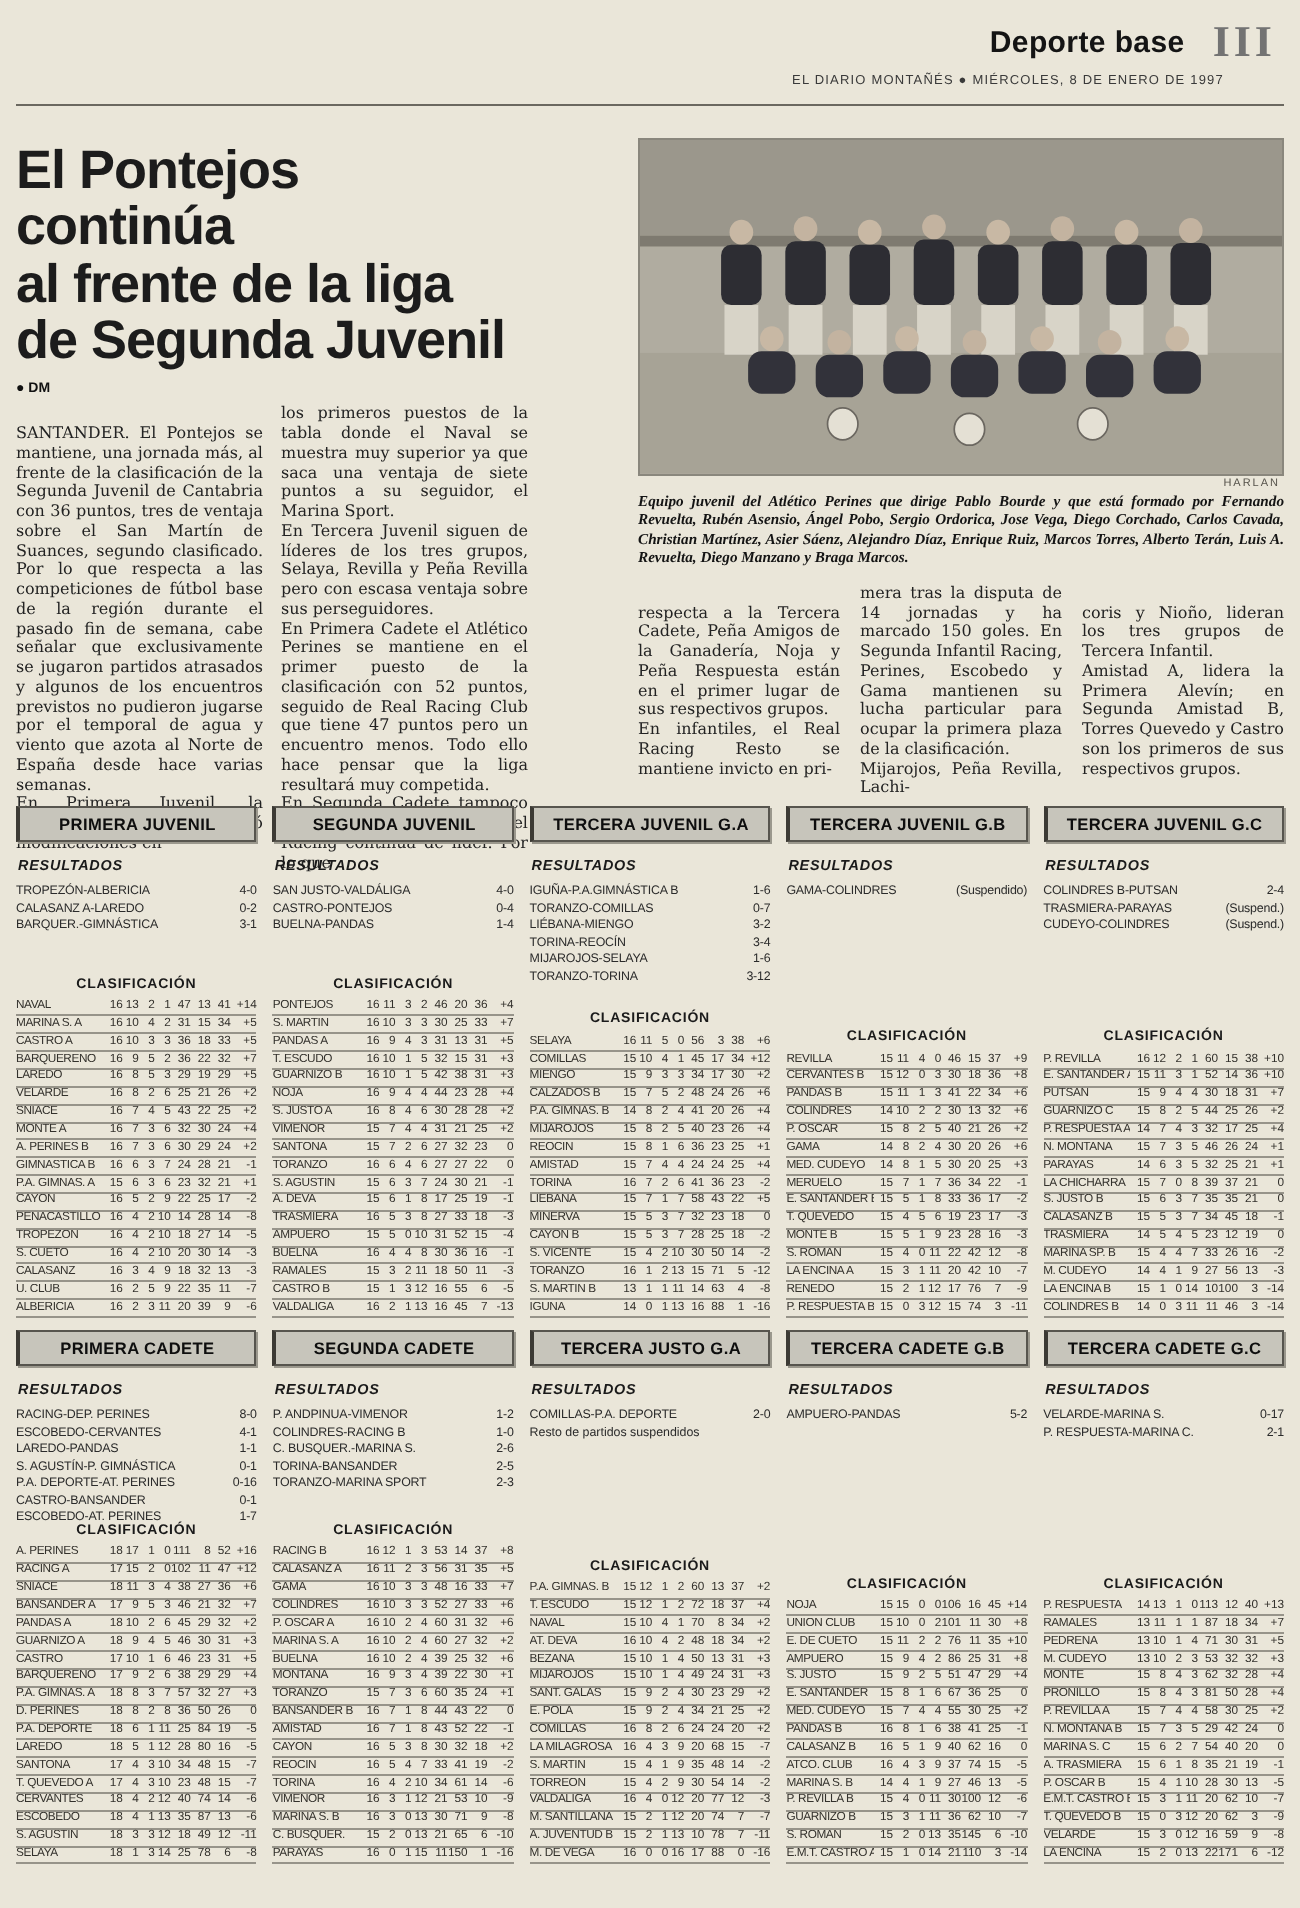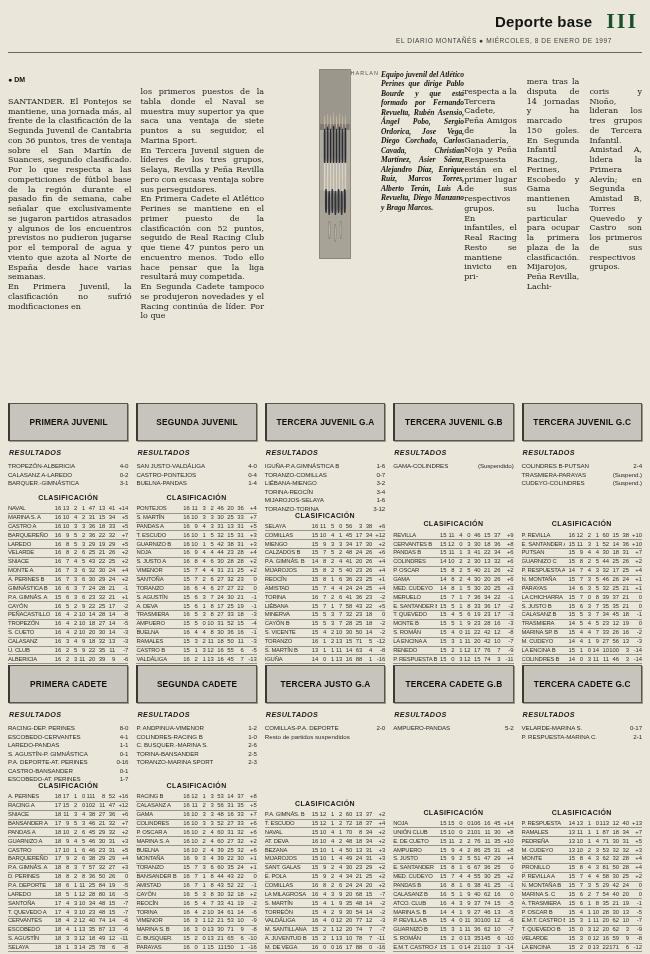--- a/index.html
+++ b/index.html
@@ -6,48 +6,48 @@
   body{
     width:650px;height:954px;overflow:hidden;position:relative;
     background:#eae6d9;
     font-family:"Liberation Sans",sans-serif;color:#1c1c1c;
   }
   .page{position:absolute;inset:0;padding:4px 8px 2px 8px;box-sizing:border-box;}
   
   .masthead{height:48px;position:relative;border-bottom:1px solid #6b6860;margin-bottom:16px;}
   .mast-right{position:absolute;right:4px;top:8px;display:flex;align-items:flex-end;gap:14px;}
   .mast-section{font-size:15px;font-weight:bold;letter-spacing:.2px;color:#141414;}
-  .mast-page{font-family:"Liberation Serif",serif;font-size:22px;font-weight:bold;letter-spacing:2px;line-height:.8;color:#14532d;}
+  .mast-page{font-family:"Liberation Serif",serif;font-size:22px;font-weight:bold;letter-spacing:2px;line-height:.8;color:#737373;}
   .dateline{position:absolute;right:30px;top:33px;font-size:6.5px;letter-spacing:.6px;color:#3a3a3a;}
   
   .topzone{display:flex;gap:10px;height:330px;}
   .leftcol{width:256px;flex:0 0 256px;display:flex;flex-direction:column;}
   .headline{font-size:27px;line-height:1.05;font-weight:bold;letter-spacing:-.5px;margin-top:2px;}
   .subhead{font-family:"Liberation Serif",serif;font-size:16.5px;line-height:1.12;margin-top:10px;color:#222;}
   .byline{font-size:7px;font-weight:bold;margin:7px 0 4px 0;color:#111;}
   .artcols{flex:1;column-count:2;column-gap:9px;
     font-family:"DejaVu Serif","Liberation Serif",serif;font-size:8px;line-height:1.22;
     text-align:justify;white-space:pre-line;color:#222;}
-  .rightcol{flex:1;display:flex;flex-direction:row;margin-left:45px;}
+  .rightcol{flex:1;display:flex;flex-direction:column;margin-left:45px;}
   .photo{height:188px;border:1px solid #8a877d;background:#b3afa3;}
   .photo svg{display:block;width:100%;height:100%;}
   .credit{font-size:5.5px;text-align:right;color:#55524a;letter-spacing:1px;margin:1px 2px 0 0;}
   .caption{font-family:"Liberation Serif",serif;font-style:italic;font-weight:bold;
     font-size:7.6px;line-height:1.25;text-align:justify;color:#141414;margin-top:1px;}
   .artcols3{margin-top:8px;flex:1;column-count:3;column-gap:10px;
     font-family:"DejaVu Serif","Liberation Serif",serif;font-size:8px;line-height:1.22;
     text-align:justify;white-space:pre-line;color:#222;}
   
   .secgrid{display:grid;grid-template-columns:repeat(5,1fr);gap:8px;}
   .secgrid.juvenil{height:256px;margin-top:4px;}
   .secgrid.cadete{height:246px;margin-top:6px;}
   .section{display:flex;flex-direction:column;min-width:0;}
   .sec-title{background:#c7c5bb;border:1px solid #57554e;border-left:2px solid #3c3a34;
     font-size:8.3px;font-weight:bold;text-align:center;letter-spacing:.2px;
-    padding:13px 1px;color:#0e0e0e;box-shadow:1px 1px 0 #9b988d;}
+    padding:3px 1px;color:#0e0e0e;box-shadow:1px 1px 0 #9b988d;}
   .res-label{font-size:7.2px;font-weight:bold;letter-spacing:.4px;margin:7px 0 5px 1px;color:#1a1a1a;font-style:italic;}
   .results{display:flex;flex-direction:column;gap:1.5px;}
   .result-row{display:flex;justify-content:space-between;font-size:6.2px;letter-spacing:-.1px;color:#2b2b2b;}
   .result-row .score{margin-left:3px;white-space:nowrap;}
   .note{font-size:6.2px;color:#2b2b2b;margin-top:2px;}
   .clasif-label{font-size:7px;font-weight:bold;text-align:center;letter-spacing:.4px;
     margin:0 0 4px 0;color:#1a1a1a;}
   .clasif{margin-top:auto;}
   .trow{display:flex;align-items:baseline;border-bottom:.5px solid #97948a;
     font-size:5.9px;line-height:1.2;padding:.4px 0;color:#33312c;}
@@ -64,20 +64,25 @@
   <div class="masthead">
     <div class="mast-right">
       <span class="mast-section">Deporte base</span>
       <span class="mast-page">III</span>
     </div>
     <div class="dateline">EL DIARIO MONTAÑÉS  ● MIÉRCOLES, 8 DE ENERO DE 1997</div>
   </div>
 
   <div class="topzone">
     <div class="leftcol">
+      <div class="headline">
+        <div>El Pontejos continúa</div>
+        <div>al frente de la liga</div>
+        <div>de Segunda Juvenil</div>
+      </div>
       <div class="byline">● DM</div>
       <div class="artcols">
         <span>SANTANDER. El Pontejos se mantiene, una jornada más, al frente de la clasificación de la Segunda Juvenil de Cantabria con 36 puntos, tres de ventaja sobre el San Martín de Suances, segundo clasificado. Por lo que respecta a las competiciones de fútbol base de la región durante el pasado fin de semana, cabe señalar que exclusivamente se jugaron partidos atrasados y algunos de los encuentros previstos no pudieron jugarse por el temporal de agua y viento que azota al Norte de España desde hace varias semanas.
 En Primera Juvenil, la clasificación no sufrió modificaciones en</span>
         <span> </span>
         <span>los primeros puestos de la tabla donde el Naval se muestra muy superior ya que saca una ventaja de siete puntos a su seguidor, el Marina Sport.
 En Tercera Juvenil siguen de líderes de los tres grupos, Selaya, Revilla y Peña Revilla pero con escasa ventaja sobre sus perseguidores.
 En Primera Cadete el Atlético Perines se mantiene en el primer puesto de la clasificación con 52 puntos, seguido de Real Racing Club que tiene 47 puntos pero un encuentro menos. Todo ello hace pensar que la liga resultará muy competida.
 En Segunda Cadete tampoco se produjeron novedades y el Racing continúa de líder. Por lo que</span>
       </div>

